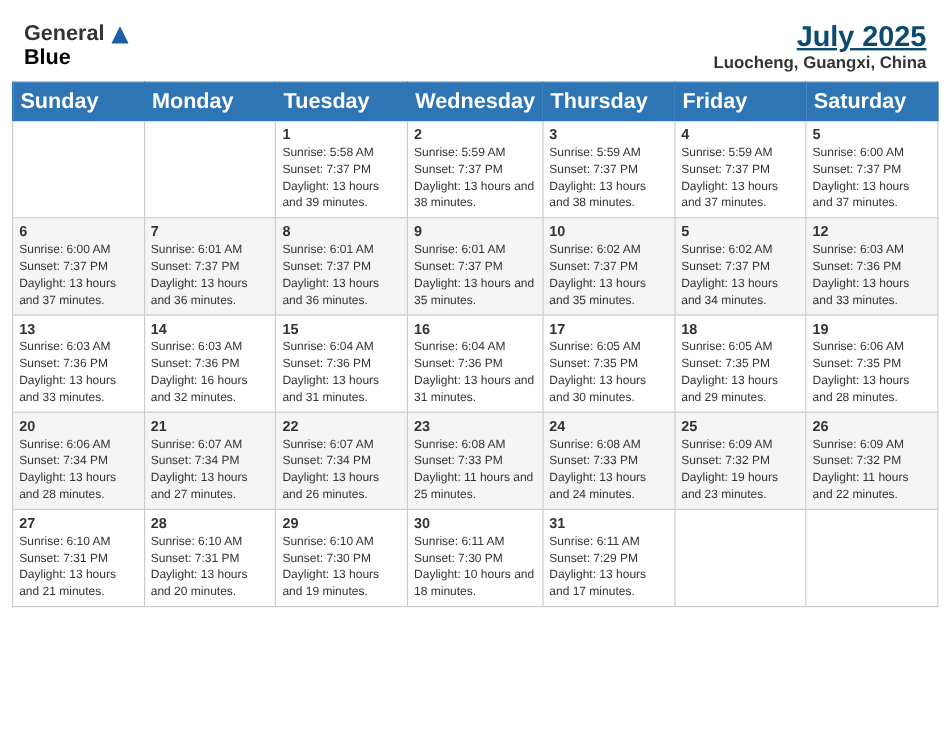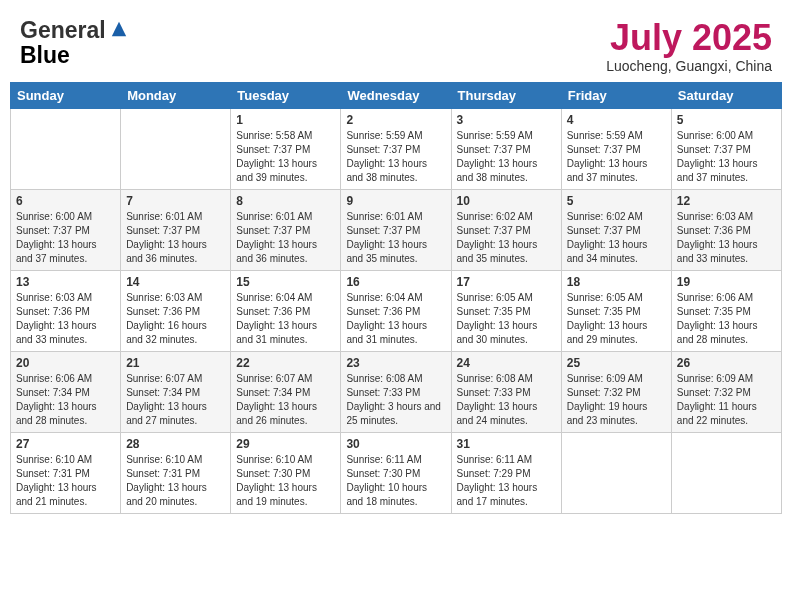--- a/index.html
+++ b/index.html
@@ -17,56 +17,58 @@
       padding: 8px 10px 4px 10px;
     }
     .logo {
       display: flex;
       align-items: center;
     }
     .logo-text {
       display: flex;
       flex-direction: column;
       font-weight: bold;
-      font-size: 23px;
+      font-size: 18px;
       line-height: 1.1;
     }
     .logo-general { color: #333; }
     .logo-blue { color: #000000; }
     .logo-icon {
       width: 18px;
       height: 18px;
       margin-left: 4px;
       align-self: flex-start;
       margin-top: 2px;
     }
     .title-block {
       text-align: right;
     }
     .month-title {
-      font-size: 36px;
-      font-weight: bold;
-      color: #be185d;
+      font-size: 24px;
+      font-weight: bold;
+      color: #0c4a6e;
       line-height: 1.1;
+      text-decoration: underline;
     }
     .location {
       font-size: 14px;
       color: #333;
+      font-weight: bold;
     }
     .calendar {
       width: 100%;
       border-collapse: collapse;
       margin-top: 4px;
     }
     .calendar th {
       background-color: #2e75b6;
       color: #fff;
       text-align: left;
       padding: 5px 6px;
-      font-size: 13px;
+      font-size: 18px;
       font-weight: bold;
       border: 1px solid #2e75b6;
     }
     .calendar td {
       width: calc(100% / 7);
       vertical-align: top;
       padding: 4px 5px;
       border: 1px solid #ccc;
       font-size: 10.5px;
       color: #333;
@@ -306,21 +308,21 @@
           <span>Sunrise: 6:07 AM</span><br>
           <span>Sunset: 7:34 PM</span><br>
           <span>Daylight: 13 hours and 26 minutes.</span>
         </div>
       </td>
         <td>
         <span class="day-number">23</span>
         <div class="day-info">
           <span>Sunrise: 6:08 AM</span><br>
           <span>Sunset: 7:33 PM</span><br>
-          <span>Daylight: 3 hours and 25 minutes.</span>
+          <span>Daylight: 11 hours and 25 minutes.</span>
         </div>
       </td>
         <td>
         <span class="day-number">24</span>
         <div class="day-info">
           <span>Sunrise: 6:08 AM</span><br>
           <span>Sunset: 7:33 PM</span><br>
           <span>Daylight: 13 hours and 24 minutes.</span>
         </div>
       </td>

